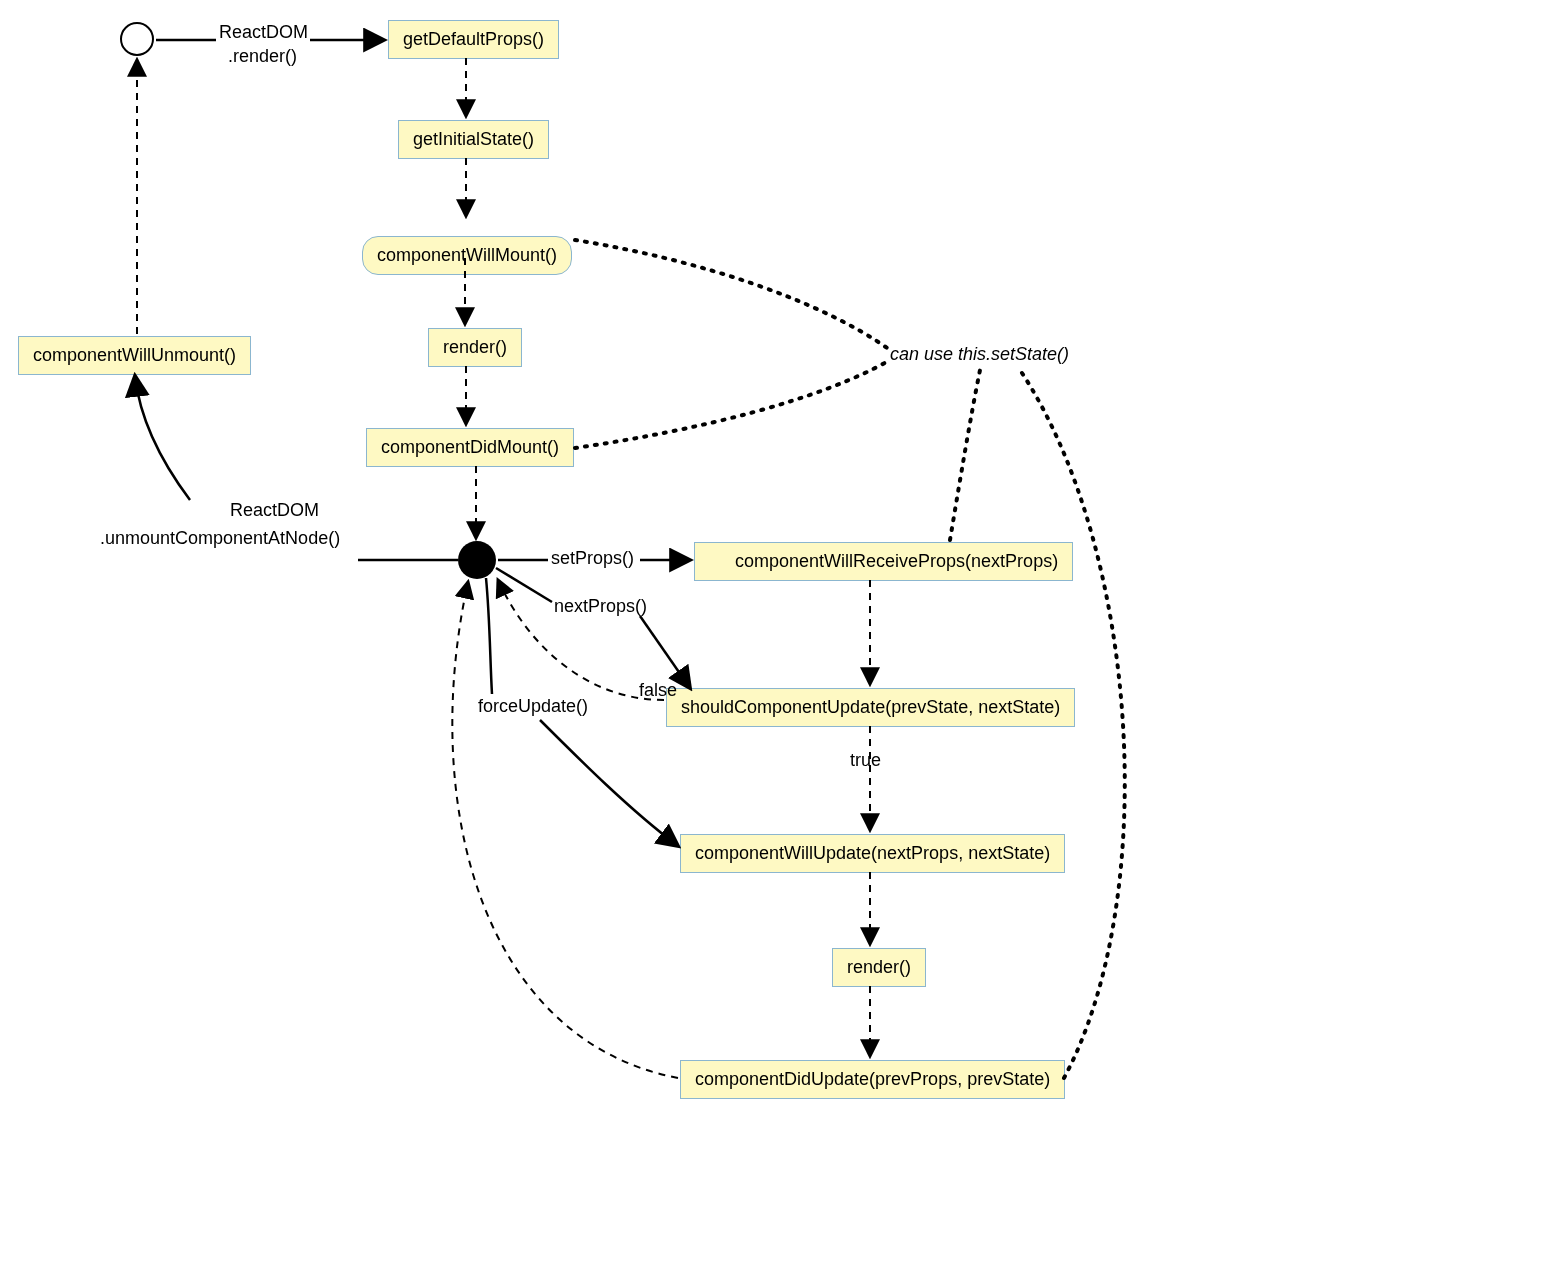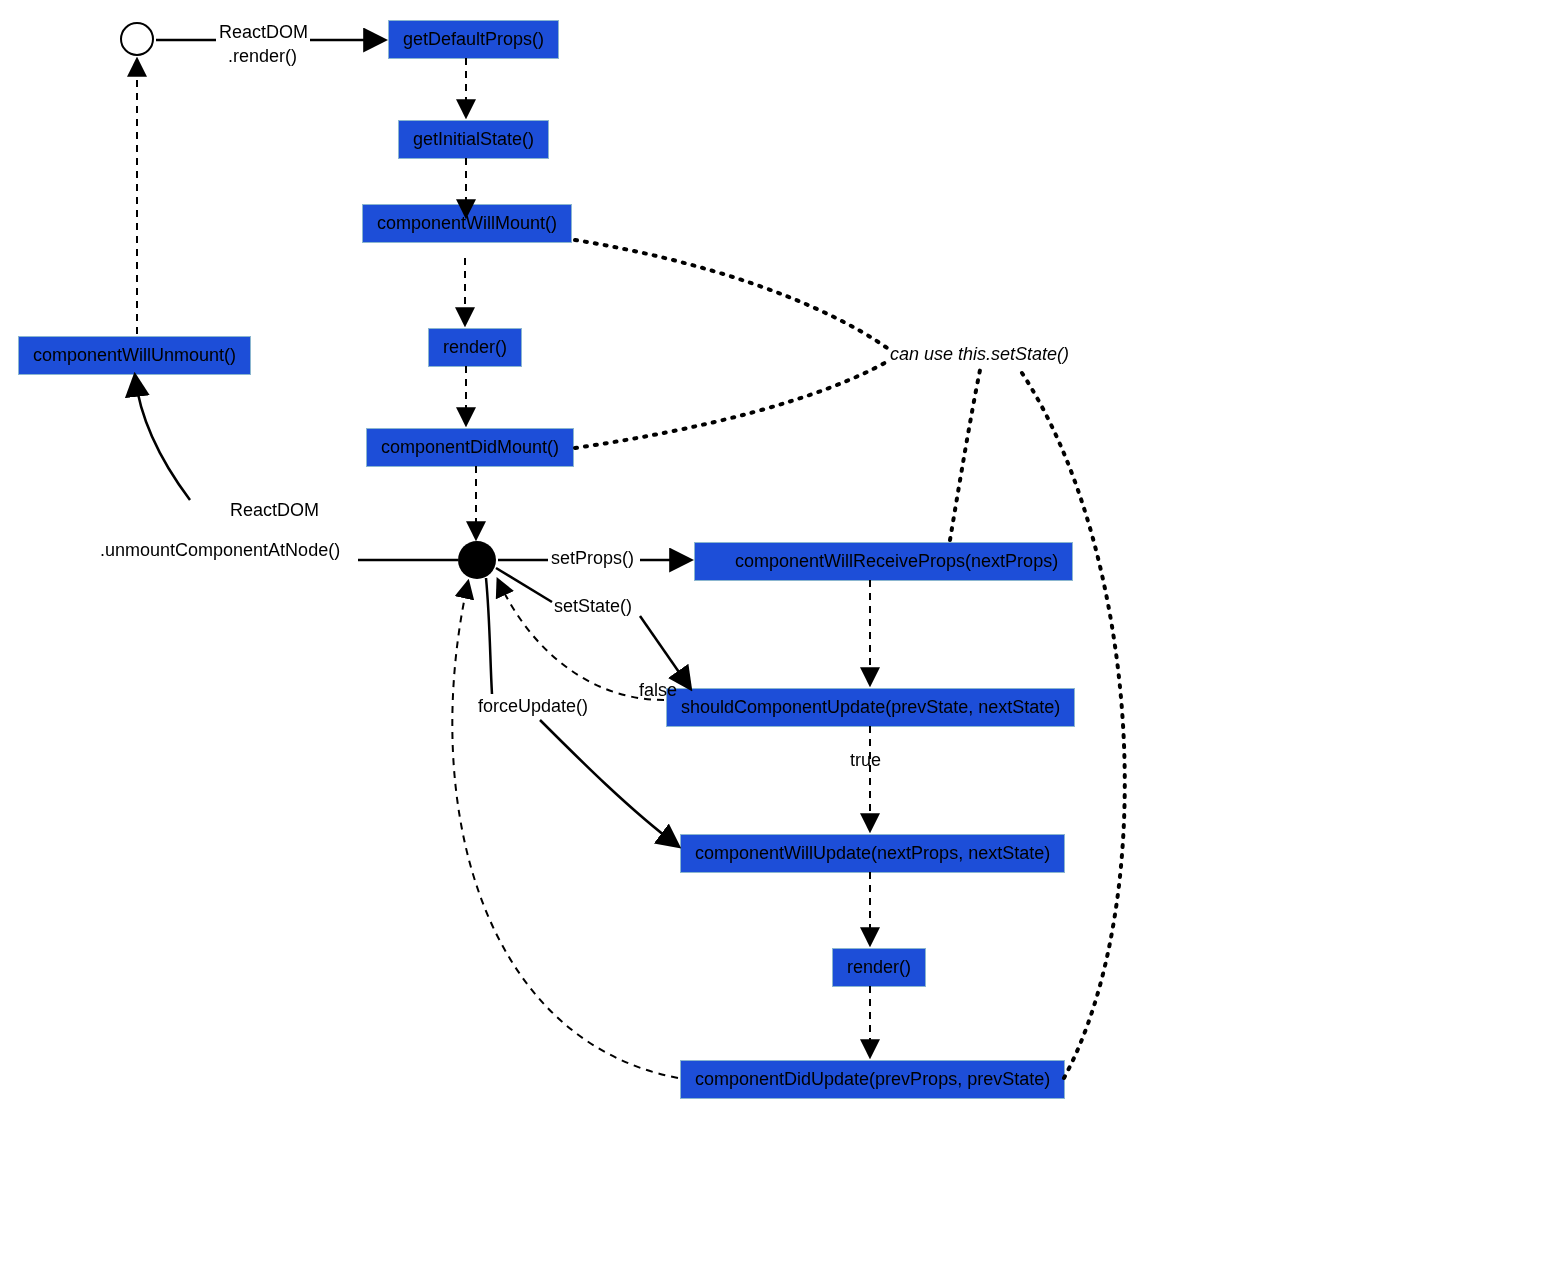--- a/index.html
+++ b/index.html
@@ -10,21 +10,21 @@
     font-size: 18px;
     color: #000;
   }
   .canvas {
     position: relative;
     width: 1558px;
     height: 1270px;
   }
   .node-box {
     position: absolute;
-    background: #1d4ed8;
+    background: #fef9c3;
     border: 1px solid #8bb6cf;
     padding: 8px 14px;
     text-align: center;
     white-space: nowrap;
     box-sizing: border-box;
   }
   .label {
     position: absolute;
     white-space: nowrap;
     text-align: center;
@@ -59,40 +59,40 @@
 <div class="canvas">
 
   <div class="start-circle" style="left:120px; top:22px;"></div>
 
   <div class="hub-circle" style="left:458px; top:541px;"></div>
 
   <div class="node-box" style="left:18px; top:336px;">componentWillUnmount()</div>
 
   <div class="node-box" style="left:388px; top:20px;">getDefaultProps()</div>
   <div class="node-box" style="left:398px; top:120px;">getInitialState()</div>
-  <div class="node-box" style="left:362px; top:204px;">componentWillMount()</div>
+  <div class="node-box" style="left:362px; top:236px;border-radius:16px;">componentWillMount()</div>
   <div class="node-box" style="left:428px; top:328px;">render()</div>
   <div class="node-box" style="left:366px; top:428px;">componentDidMount()</div>
 
   <div class="node-box" style="left:694px; top:542px;padding-left:40px;">componentWillReceiveProps(nextProps)</div>
   <div class="node-box" style="left:666px; top:688px;">shouldComponentUpdate(prevState, nextState)</div>
   <div class="node-box" style="left:680px; top:834px;">componentWillUpdate(nextProps, nextState)</div>
   <div class="node-box" style="left:832px; top:948px;">render()</div>
   <div class="node-box" style="left:680px; top:1060px;">componentDidUpdate(prevProps, prevState)</div>
 
   <div class="label" style="left:219px; top:22px;">ReactDOM</div>
   <div class="label" style="left:228px; top:46px;">.render()</div>
 
   <div class="label" style="left:890px; top:344px;font-style:italic;">can use this.setState()</div>
 
   <div class="label" style="left:230px; top:500px;">ReactDOM</div>
-  <div class="label" style="left:100px; top:540px;">.unmountComponentAtNode()</div>
+  <div class="label" style="left:100px; top:528px;">.unmountComponentAtNode()</div>
 
   <div class="label" style="left:551px; top:548px;">setProps()</div>
-  <div class="label" style="left:554px; top:596px;">setState()</div>
+  <div class="label" style="left:554px; top:596px;">nextProps()</div>
   <div class="label" style="left:478px; top:696px;">forceUpdate()</div>
 
   <div class="label" style="left:616px; top:680px;margin-left:23px;">false</div>
   <div class="label" style="left:850px; top:750px;">true</div>
 
   <svg class="edges" xmlns="http://www.w3.org/2000/svg">
     <defs>
       <marker id="arrow" viewBox="0 0 12 12" refX="10" refY="6" markerWidth="10" markerHeight="10" orient="auto-start-reverse">
         <path d="M0,0 L12,6 L0,12 Z" fill="#000"></path>
       </marker>

